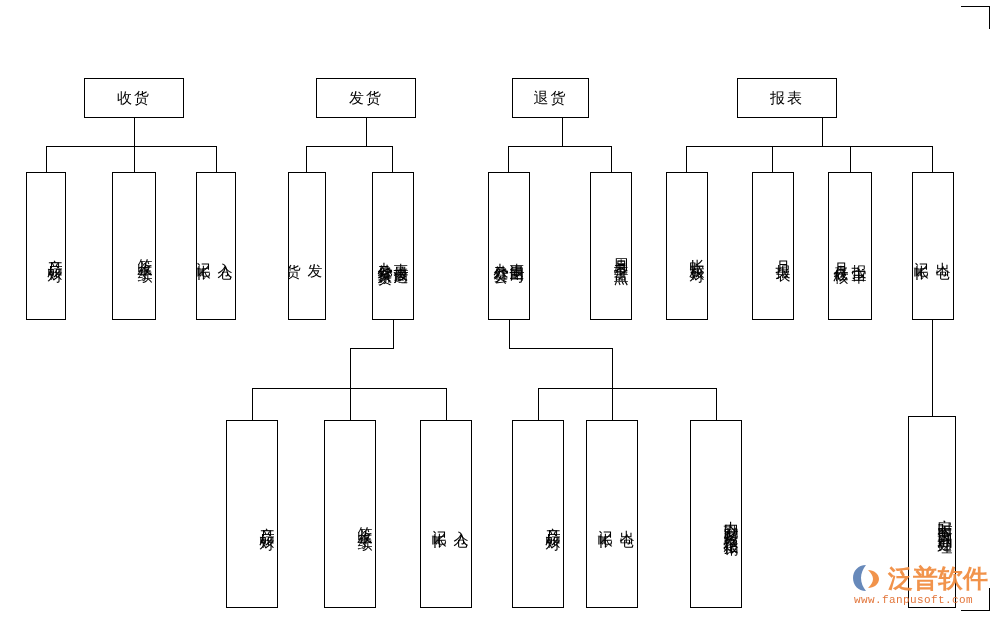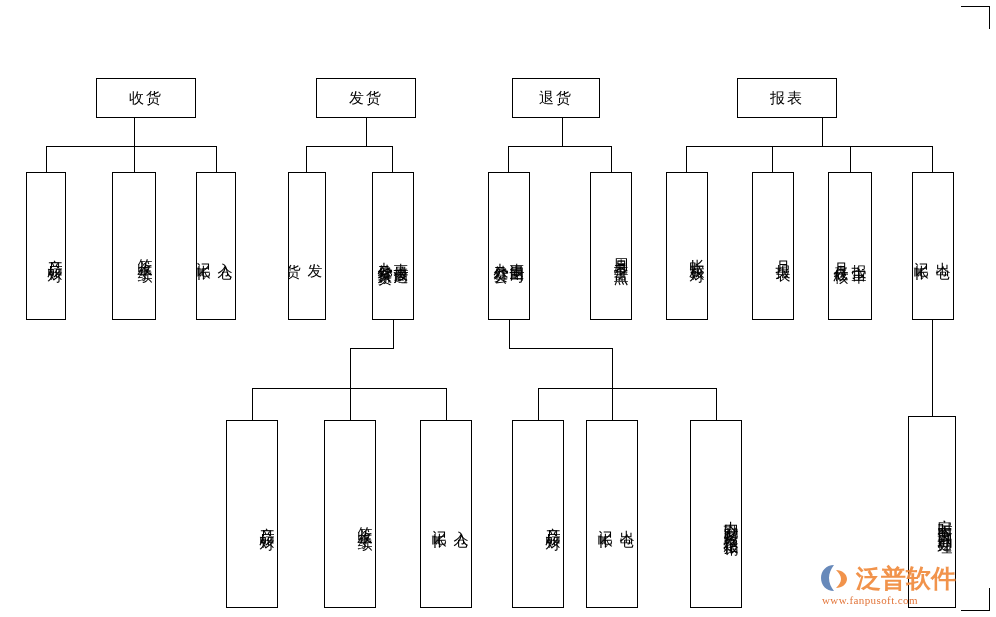--- a/index.html
+++ b/index.html
@@ -85,21 +85,21 @@
   }
   .hline {
     position: absolute;
     height: 1px;
     background: #000000;
   }
 
   
   #watermark {
     position: absolute;
-    left: 820px;
+    left: 852px;
     top: 562px;
     width: 140px;
     height: 50px;
     pointer-events: none;
     opacity: 0.92;
   }
   #watermark .wm-text {
     position: absolute;
     left: 36px; top: 0px;
     font-size: 25px;
@@ -107,38 +107,38 @@
     color: #f08a3c;
     letter-spacing: 0px;
     font-family: "DejaVu Sans", "Liberation Sans", sans-serif;
   }
   #watermark .wm-url {
     position: absolute;
     left: 2px; top: 32px;
     font-size: 11px;
     color: #e06a2a;
     letter-spacing: 0.4px;
-    font-family: Liberation Serif, serif;
+    font-family: Liberation Mono, monospace;
   }
   #watermark .wm-mark {
     position: absolute;
     left: 0px; top: 2px;
     width: 30px; height: 28px;
   }
 </style>
 </head>
 <body>
 
 <div id="page">
 
   <div class="corner-mark corner-tr"></div>
   <div class="corner-mark corner-br"></div>
 
 
-  <div class="node node-h" style="left:96px; top:78px; width:100px; height:40px;">收货</div>
+  <div class="node node-h" style="left:84px; top:78px; width:100px; height:40px;">收货</div>
   <div class="vline" style="left:134px; top:118px; height:28px;"></div>
   <div class="hline" style="left:46px; top:146px; width:170px;"></div>
   <div class="vline" style="left:46px; top:146px; height:26px;"></div>
   <div class="vline" style="left:134px; top:146px; height:26px;"></div>
   <div class="vline" style="left:216px; top:146px; height:26px;"></div>
 
   <div class="node node-v" style="left:26px; top:172px; width:40px; height:148px;">产品核对</div>
   <div class="node node-v" style="left:112px; top:172px; width:44px; height:148px;">签收手续</div>
   <div class="node node-v" style="left:196px; top:172px; width:40px; height:148px;">入仓
 记帐</div>
@@ -163,21 +163,21 @@
   <div class="hline" style="left:252px; top:388px; width:194px;"></div>
   <div class="vline" style="left:252px; top:388px; height:32px;"></div>
   <div class="vline" style="left:350px; top:388px; height:32px;"></div>
   <div class="vline" style="left:446px; top:388px; height:32px;"></div>
 
   <div class="node node-v" style="left:226px; top:420px; width:52px; height:188px;">产品核对</div>
   <div class="node node-v" style="left:324px; top:420px; width:52px; height:188px;">签收手续</div>
   <div class="node node-v" style="left:420px; top:420px; width:52px; height:188px;">入仓
 记帐</div>
 
-  <div class="node node-h" style="left:512px; top:78px; width:88px; height:40px;">退货</div>
+  <div class="node node-h" style="left:512px; top:78px; width:77px; height:40px;">退货</div>
   <div class="vline" style="left:562px; top:118px; height:28px;"></div>
   <div class="hline" style="left:508px; top:146px; width:104px;"></div>
   <div class="vline" style="left:508px; top:146px; height:26px;"></div>
   <div class="vline" style="left:611px; top:146px; height:26px;"></div>
 
   <div class="node" style="left:488px; top:172px; width:42px; height:148px;">
     <div class="node-v two-col" style="position:absolute; right:2px; top:0; width:20px; height:148px;">事退回司</div>
     <div class="node-v two-col" style="position:absolute; left:2px; top:0; width:20px; height:148px;">办处货公</div>
   </div>
 

